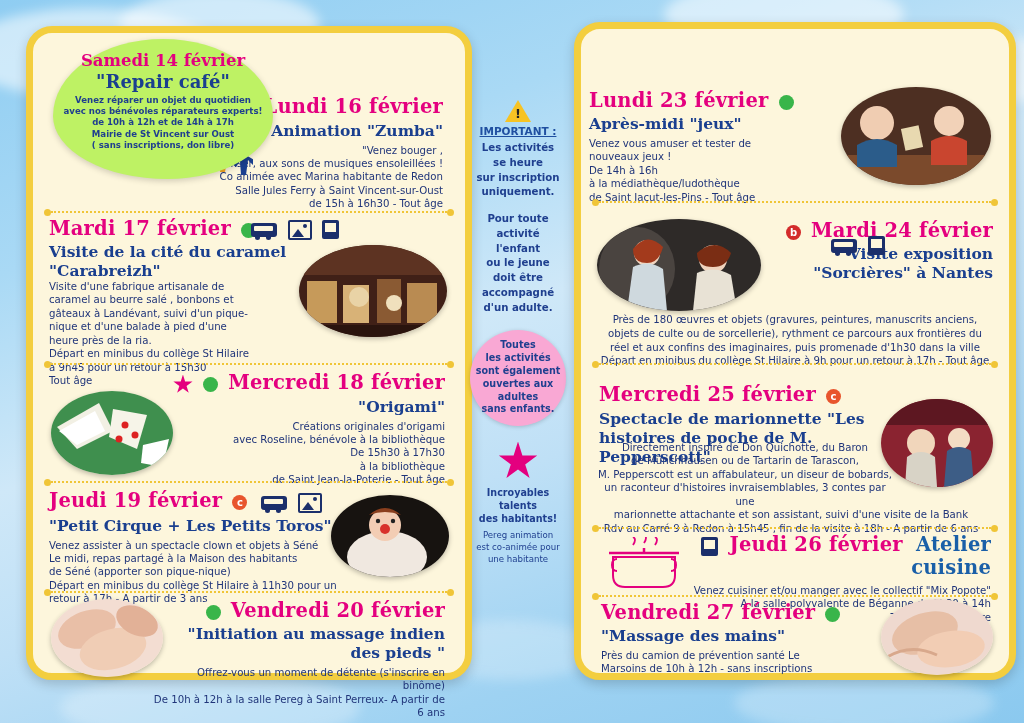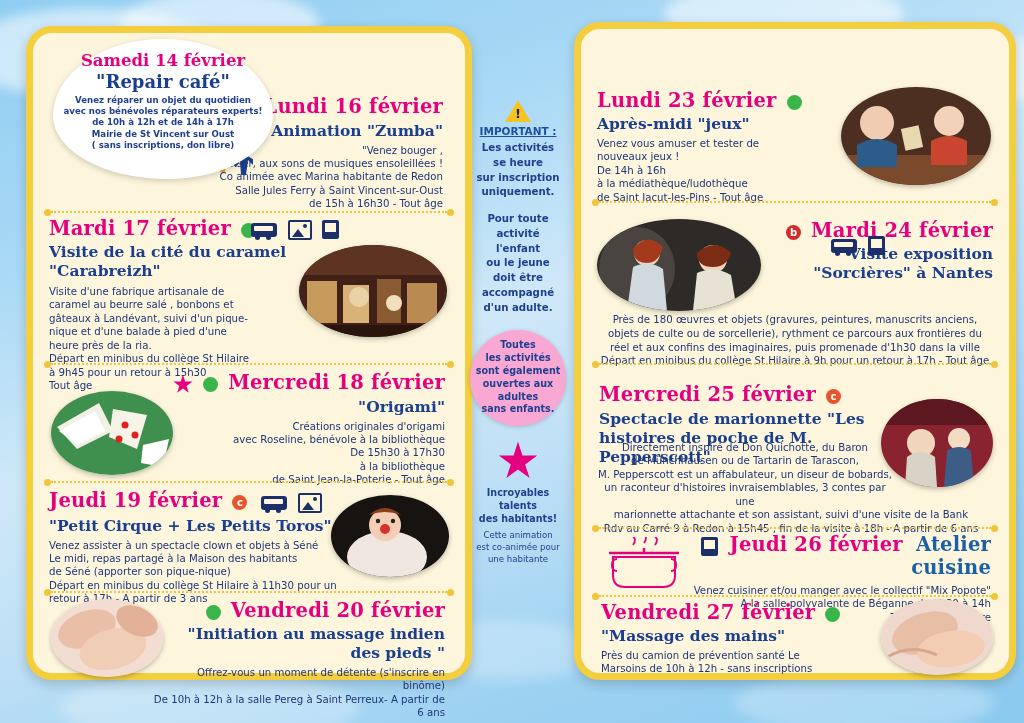--- a/index.html
+++ b/index.html
@@ -65,21 +65,21 @@
     display:flex;align-items:center;justify-content:center;box-shadow:0 1px 4px rgba(0,0,0,.18);
   }
   .bubble span{font-size:9.6px;color:#1f3f8f;font-weight:bold;line-height:1.35;display:block;}
   .pinkstar{width:40px;height:40px;background:#e4007f;margin:16px auto 4px;
     clip-path:polygon(50% 0%,61% 35%,98% 35%,68% 57%,79% 91%,50% 70%,21% 91%,32% 57%,2% 35%,39% 35%);}
   .talent{font-size:9.6px;color:#1f3f8f;font-weight:bold;line-height:1.4;}
 
   
   #repair{
     position:absolute;left:20px;top:6px;width:220px;height:140px;
-    background:#ffffff;border-radius:50% 50% 48% 52%/55% 55% 45% 45%;
+    background:#bef264;border-radius:50% 50% 48% 52%/55% 55% 45% 45%;
     box-shadow:0 2px 6px rgba(0,0,0,.18);text-align:center;padding-top:12px;box-sizing:border-box;z-index:5;
   }
   #repair .r1{font-family:"DejaVu Serif",serif;font-weight:bold;font-size:16.5px;color:#e4007f;}
   #repair .r2{font-family:"DejaVu Serif",serif;font-weight:bold;font-size:18px;color:#1a3f8f;margin-top:1px;}
   #repair .r3{font-size:8.6px;color:#1f3f8f;line-height:1.3;margin-top:3px;font-weight:bold;}
   .busicon{display:inline-block;width:26px;height:14px;background:#1b2f6b;border-radius:3px;position:relative;vertical-align:middle;}
   .busicon:after{content:"";position:absolute;left:3px;top:3px;width:19px;height:5px;background:#fdf6dc;border-radius:1px;}
   .busicon:before{content:"";position:absolute;left:4px;bottom:-3px;width:5px;height:5px;background:#1b2f6b;border-radius:50%;box-shadow:11px 0 0 #1b2f6b;}
   .picicon{display:inline-block;width:20px;height:16px;border:2px solid #1b2f6b;border-radius:2px;position:relative;vertical-align:middle;}
   .picicon:after{content:"";position:absolute;left:2px;bottom:1px;width:0;height:0;border-left:6px solid transparent;border-right:6px solid transparent;border-bottom:8px solid #1b2f6b;}
@@ -139,21 +139,21 @@
   <div class="dotline" style="top:178px;"></div>
 
   <div class="evt" style="left:16px;top:184px;width:260px;">
     <div>
       <span class="title">Mardi 17 février</span>
       <span class="dot dot-green"></span>
     </div>
     <div style="margin:2px 0 0 0;">
       <span class="sub">Visite de la cité du caramel "Carabreizh"</span>
     </div>
-    <div class="body" style="margin-top:5px;width:200px;">
+    <div class="body" style="width:200px;">
       <div>Visite d'une fabrique artisanale de</div>
       <div>caramel au beurre salé , bonbons et</div>
       <div>gâteaux à Landévant, suivi d'un pique-</div>
       <div>nique et d'une balade à pied d'une</div>
       <div>heure près de la ria.</div>
       <div>Départ en minibus du collège St Hilaire</div>
       <div>à 9h45 pour un retour à 15h30</div>
       <div>Tout âge</div>
     </div>
   </div>
@@ -297,30 +297,30 @@
       <span>adultes</span>
       <span>sans enfants.</span>
     </div>
   </div>
   <div class="pinkstar"></div>
   <div class="talent">
     <div>Incroyables</div>
     <div>talents</div>
     <div>des habitants!</div>
     <div style="font-weight:normal;font-size:8.6px;margin-top:3px;">
-      <div>Cette animation</div>
+      <div>Pereg animation</div>
       <div>est co-animée pour</div>
       <div>une habitante</div>
     </div>
   </div>
 </div>
 
 <div class="panel" id="right-panel">
 
-  <div class="evt" style="left:16px;top:60px;width:240px;">
+  <div class="evt" style="left:8px;top:60px;width:240px;">
     <div>
       <span class="title">Lundi 23 février</span>
       <span class="dot dot-green"></span>
     </div>
     <div class="sub" style="margin-top:2px;">Après-midi "jeux"</div>
     <div class="body" style="margin-top:4px;">
       <div>Venez vous amuser et tester de</div>
       <div>nouveaux jeux !</div>
       <div>De 14h à 16h</div>
       <div>à la médiathèque/ludothèque</div>

